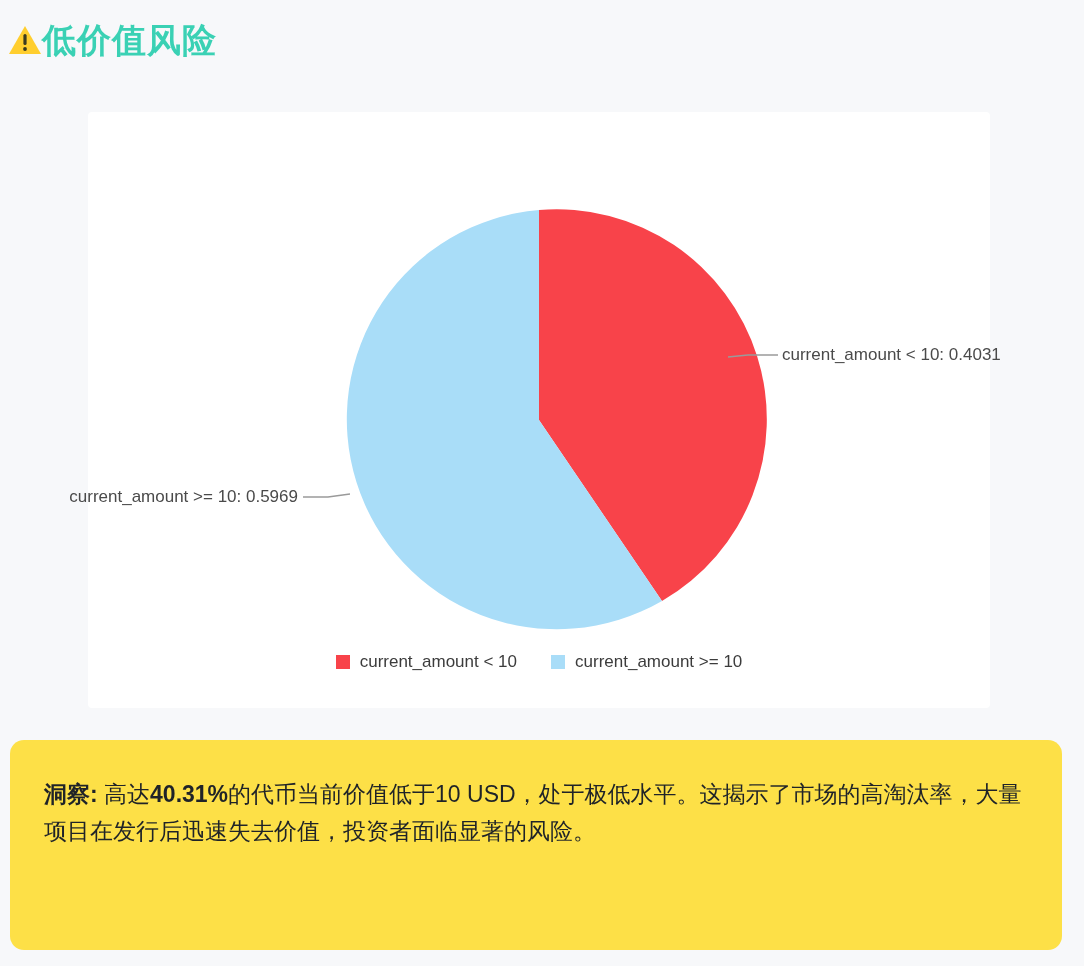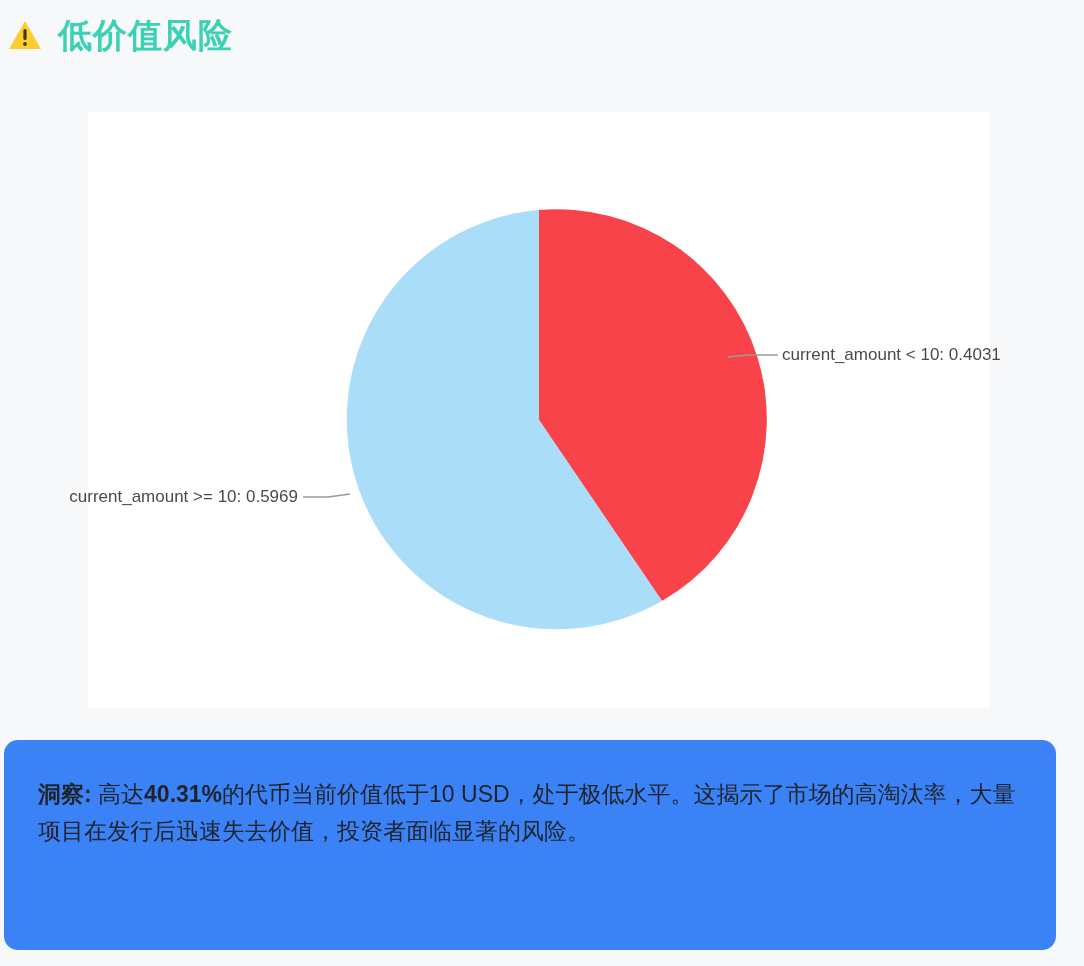--- a/index.html
+++ b/index.html
@@ -17,21 +17,22 @@
   .page {
     position: relative;
     width: 1084px;
     height: 966px;
     box-sizing: border-box;
   }
 
   
   .header {
     display: flex;
-    gap: 16px;
+    align-items: center;
+    gap: 0;
     padding: 18px 0 0 8px;
     height: 62px;
     box-sizing: border-box;
   }
   .warn-icon {
     width: 34px;
     height: 34px;
     display: block;
     flex: 0 0 auto;
   }
@@ -104,26 +105,26 @@
     flex: 0 0 auto;
   }
   .legend-text {
     font-size: 17px;
     color: #3c3c3c;
   }
 
   
   .insight-card {
     position: absolute;
-    left: 4px;
+    left: 10px;
     top: 740px;
     width: 1052px;
     height: 210px;
     box-sizing: border-box;
-    background: #3b82f6;
+    background: #fde047;
     border-radius: 14px;
     padding: 36px 34px 0 34px;
   }
   .insight-text {
     font-size: 23px;
     line-height: 1.62;
     color: #1f2328;
   }
   .insight-text b {
     font-weight: bold;
@@ -152,20 +153,30 @@
 
         <path d="M 451 308 L 574 489 A 210 210 0 1 1 451 98 Z" fill="#a9ddf8"></path>
 
         <polyline points="640,245 660,243 690,243" fill="none" stroke="#9a9a9a" stroke-width="1.4"></polyline>
         <text class="leader-label" x="694" y="248">current_amount &lt; 10: 0.4031</text>
 
         <polyline points="262,382 240,385 215,385" fill="none" stroke="#9a9a9a" stroke-width="1.4"></polyline>
         <text class="leader-label" x="210" y="390" text-anchor="end">current_amount &gt;= 10: 0.5969</text>
       </svg>
 
+      <div class="legend">
+        <div class="legend-item">
+          <span class="legend-swatch" style="background:#f8434a"></span>
+          <span class="legend-text">current_amount &lt; 10</span>
+        </div>
+        <div class="legend-item">
+          <span class="legend-swatch" style="background:#a9ddf8"></span>
+          <span class="legend-text">current_amount &gt;= 10</span>
+        </div>
+      </div>
     </div>
   </div>
 
   <div class="insight-card">
     <div class="insight-text">
       <b>洞察:</b><span> 高达</span><b>40.31%</b><span>的代币当前价值低于10 USD，处于极低水平。这揭示了市场的高淘汰率，大量项目在发行后迅速失去价值，投资者面临显著的风险。</span>
     </div>
   </div>
 
 </div>

